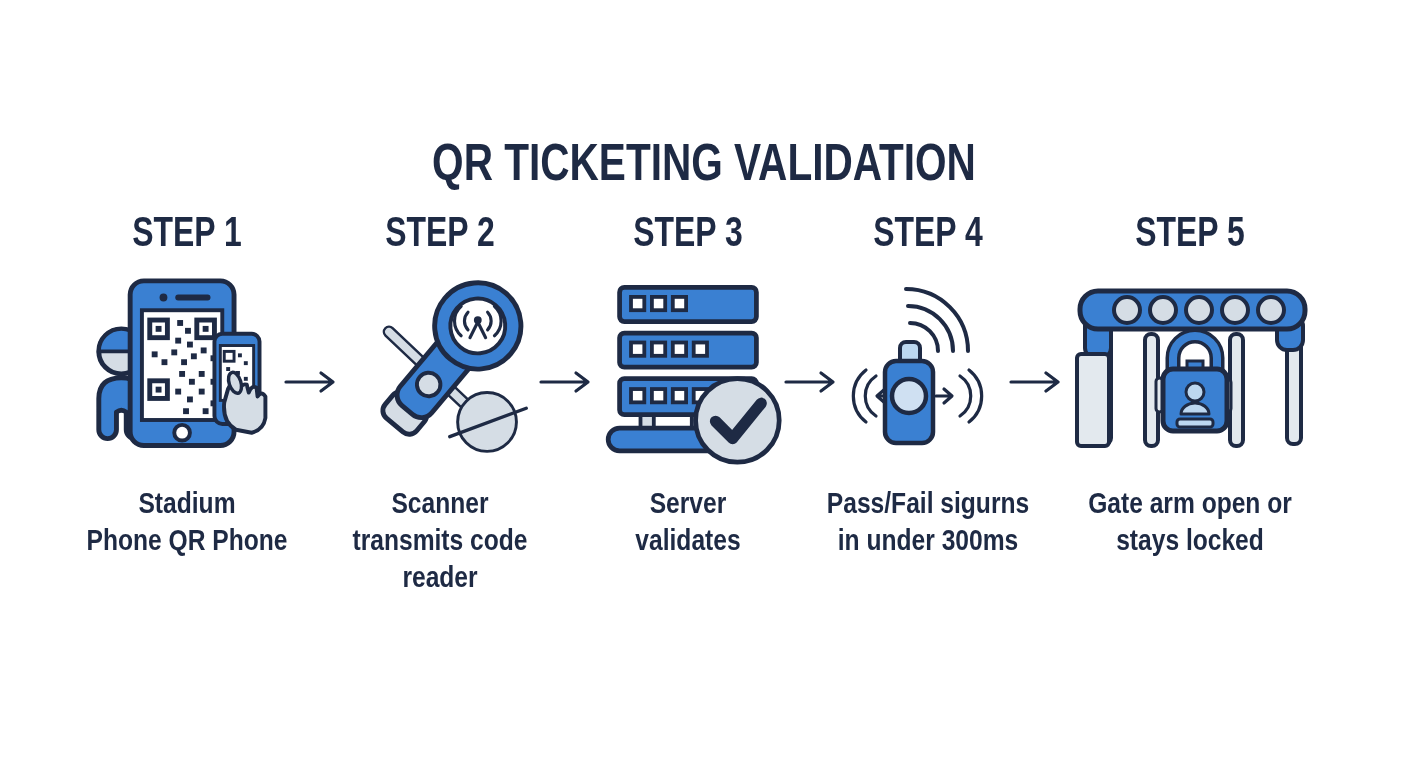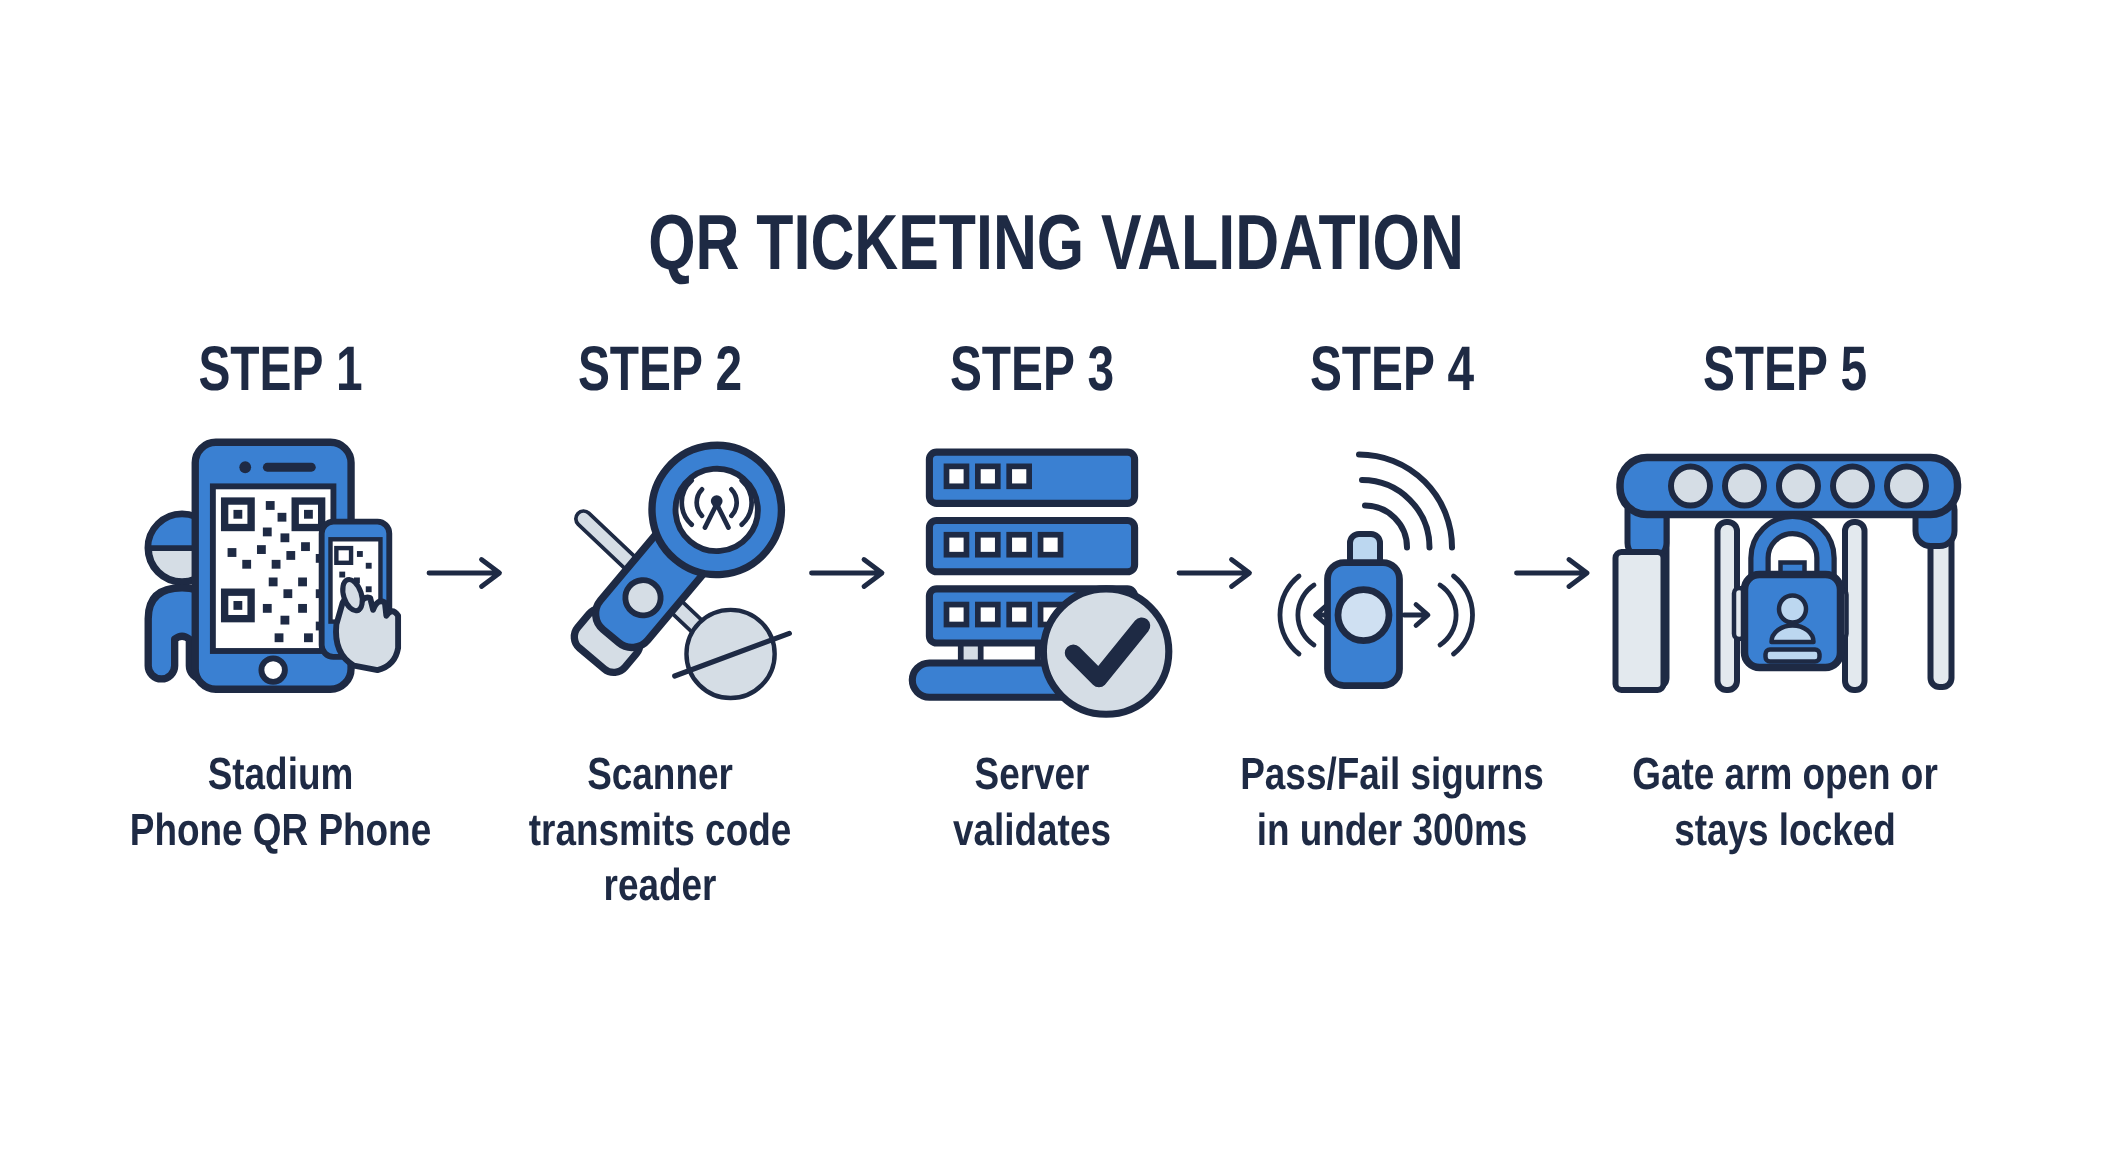--- a/index.html
+++ b/index.html
@@ -20,21 +20,21 @@
     position:relative;
   }
   .stage{position:absolute;inset:0;width:1260px;height:768px;}
   .title{
     position:absolute;top:132px;left:0;width:1408px;
     text-align:center;font-size:52px;font-weight:700;
     letter-spacing:0px;color:var(--navy);
     transform:scaleX(0.78);transform-origin:50% 50%;
     white-space:nowrap;
   }
-  .step{position:absolute;top:222px;width:250px;text-align:center;}
+  .step{position:absolute;top:208px;width:250px;text-align:center;}
   .step-label{
     font-size:42px;font-weight:700;color:var(--navy);
     transform:scaleX(0.76);transform-origin:50% 50%;
     white-space:nowrap;height:48px;line-height:48px;
   }
   .icon-box{
     height:198px;margin-top:16px;
     display:flex;align-items:center;justify-content:center;
   }
   .step-caption{

